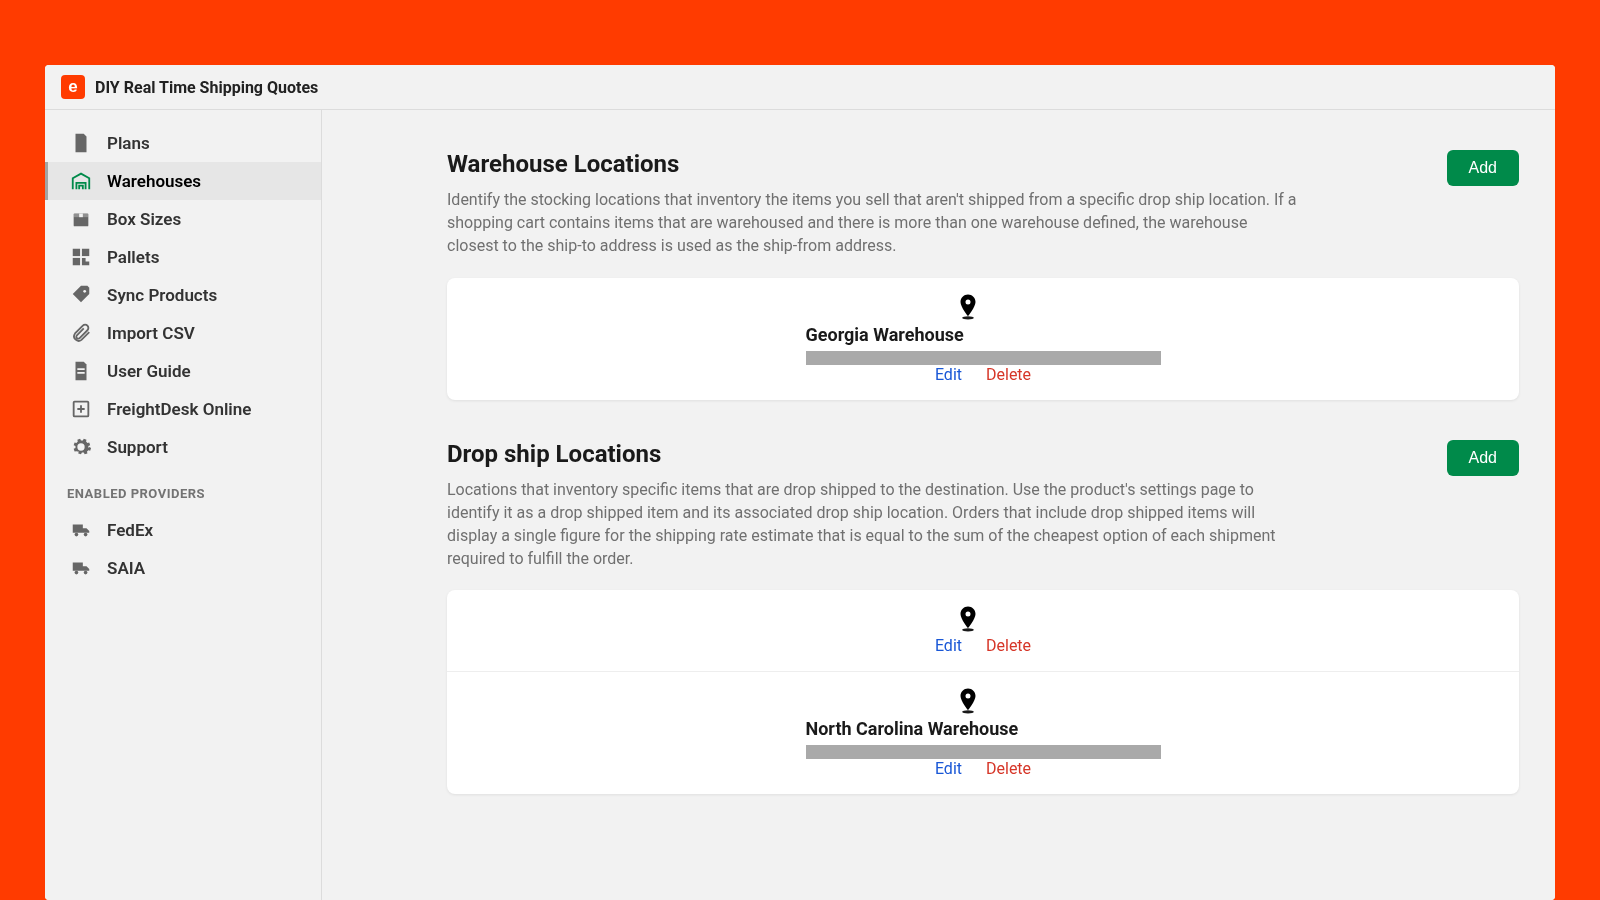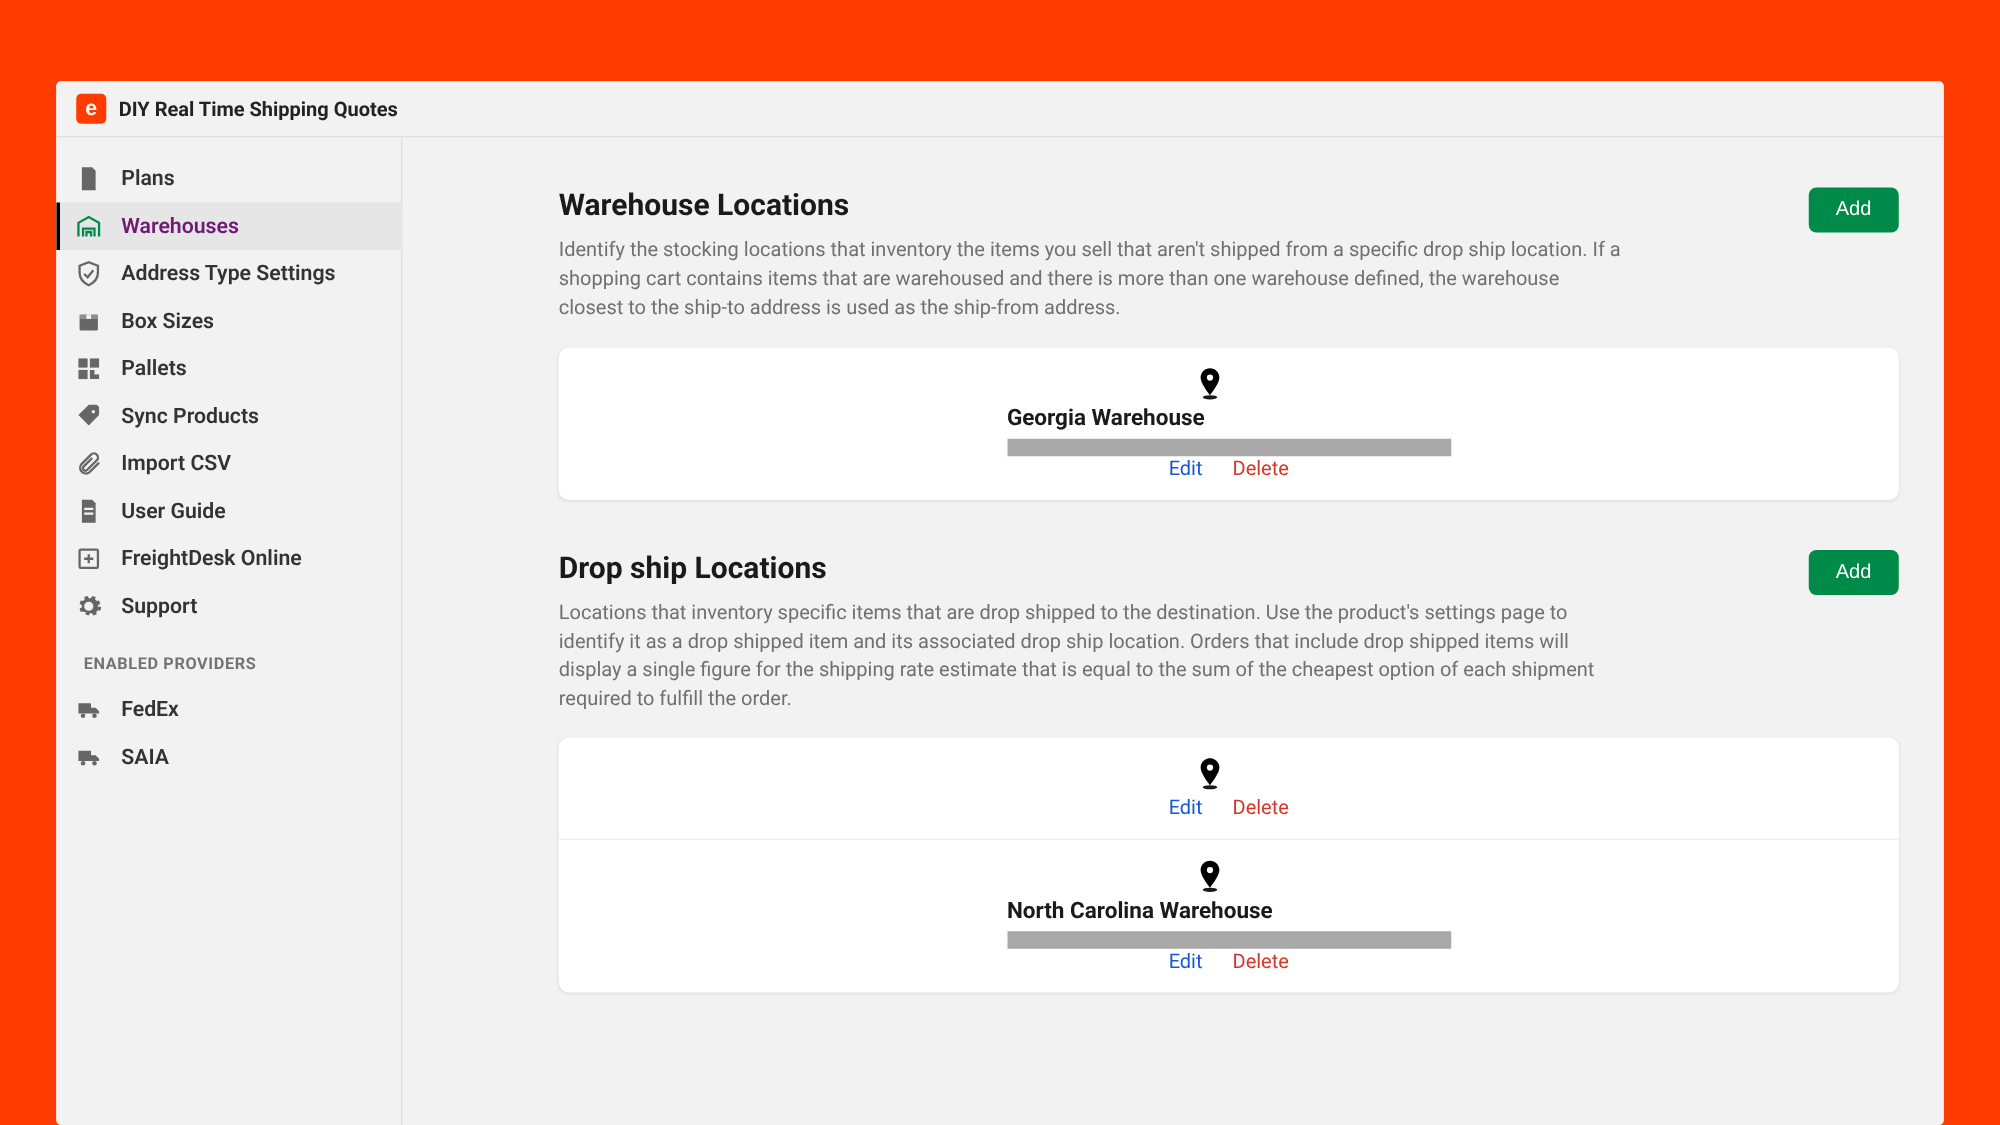--- a/index.html
+++ b/index.html
@@ -54,31 +54,31 @@
   .sidebar {
     width: 277px;
     background: #f2f2f2;
     border-right: 1px solid #dcdcdc;
     padding: 14px 0;
   }
   .nav-item {
     display: flex;
     align-items: center;
     gap: 15px;
-    padding: 8px 12px;
+    padding: 8px 22px;
     font-size: 17px;
     font-weight: 600;
     color: #333;
     cursor: pointer;
     border-left: 3px solid transparent;
   }
   .nav-item.active {
     background: #e6e6e6;
-    color: #701a75;
-    border-left: 3px solid #000000;
+    color: #000000;
+    border-left: 3px solid #a3a3a3;
   }
   .nav-item svg { width: 22px; height: 22px; flex-shrink: 0; }
   .nav-item.active svg { color: #008a4a; }
   .nav-item:not(.active) svg { color: #666; }
   .section-label {
     padding: 20px 22px 10px;
     font-size: 13px;
     font-weight: 700;
     letter-spacing: 0.5px;
     color: #737373;
@@ -172,27 +172,20 @@
 
       <div class="nav-item active">
         <svg viewBox="0 0 24 24" fill="none" stroke="currentColor" stroke-width="2">
             <path d="M3 21V9l9-5 9 5v12"></path>
             <path d="M7 21v-7h10v7"></path>
             <path d="M10 21v-4h4v4"></path>
           </svg>
         <span>Warehouses</span>
       </div>
 
-      <div class="nav-item">
-        <svg viewBox="0 0 24 24" fill="none" stroke="currentColor" stroke-width="2">
-            <path d="M12 2l8 3v6c0 5-3.5 9-8 11-4.5-2-8-6-8-11V5l8-3z"></path>
-            <path d="M8 12l3 3 5-6"></path>
-          </svg>
-        <span>Address Type Settings</span>
-      </div>
 
       <div class="nav-item">
         <svg viewBox="0 0 24 24" fill="currentColor">
             <rect x="4" y="6" width="16" height="14" rx="1"></rect>
             <rect x="4" y="6" width="16" height="4" fill="#f2f2f2" opacity="0.3"></rect>
             <rect x="10" y="6" width="4" height="4" fill="#f2f2f2"></rect>
           </svg>
         <span>Box Sizes</span>
       </div>
 

